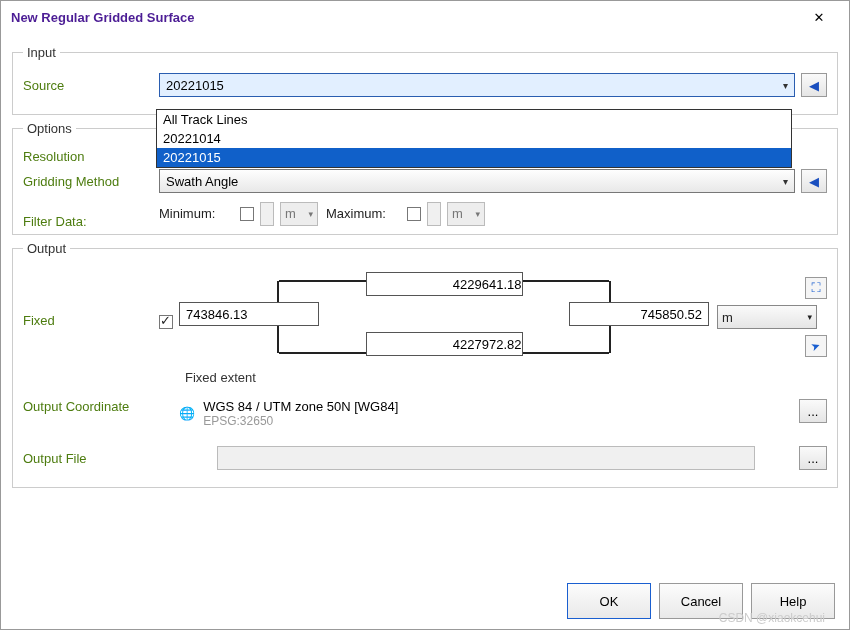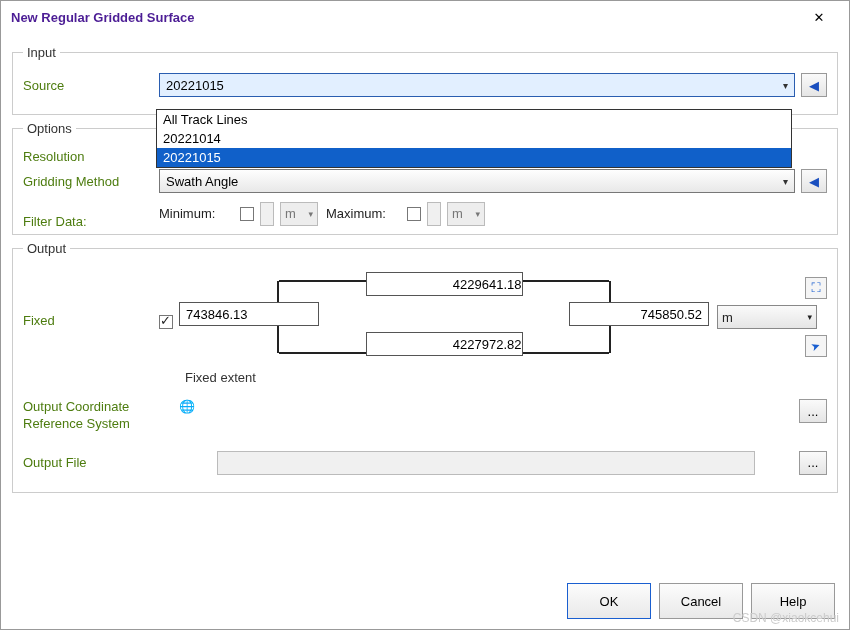--- a/index.html
+++ b/index.html
@@ -50,21 +50,21 @@
   .sqicon { width:22px; height:22px; border:1px solid #999; background:#f5f5f5; display:flex; align-items:center; justify-content:center; }
 
   .crs-block { flex:1; display:flex; align-items:center; gap:8px; }
   .crs-text { display:flex; flex-direction:column; }
   .crs-text .sub { color:#999; font-size:12px; }
 
   .btnbar { position:absolute; right:14px; bottom:10px; display:flex; gap:8px; }
   .btn { width:84px; height:36px; border:1px solid #999; background:linear-gradient(#fcfcfc,#e9e9e9); display:flex; align-items:center; justify-content:center; }
   .btn.primary { border:1.5px solid #1a5fd0; }
 
-  .watermark { position:absolute; right:10px; bottom:4px; color:#ccc; font-size:12px; pointer-events:none; }
+  .watermark { position:absolute; right:24px; bottom:4px; color:#ccc; font-size:12px; pointer-events:none; }
 </style>
 </head>
 <body>
 
 <div class="window">
   <div class="titlebar">
     <span class="title">New Regular Gridded Surface</span>
     <div class="closebtn">
       <span>✕</span>
     </div>
@@ -176,24 +176,27 @@
       </div>
       <div class="row">
         <div class="lbl"></div>
         <div style="width:20px;"></div>
         <div style="color:#333;">Fixed extent</div>
       </div>
 
       <div class="row" style="margin-top:14px; align-items:flex-start;">
         <div class="lbl" style="width:150px; line-height:1.3;">
           <div>Output Coordinate</div>
-          <div>Reference System</div>
         </div>
         <div class="crs-block">
           <span style="color:#888;">🌐</span>
+          <div class="crs-text">
+            <span>WGS 84 / UTM zone 50N [WG84]</span>
+            <span class="sub">EPSG:32650</span>
+          </div>
         </div>
         <div class="dotsbtn">
             <span>...</span>
           </div>
       </div>
 
       <div class="row" style="margin-top:18px;gap:44px;">
         <div class="lbl" style="width:150px;">Output File</div>
         <div class="textfield ro"></div>
         <div class="dotsbtn">

